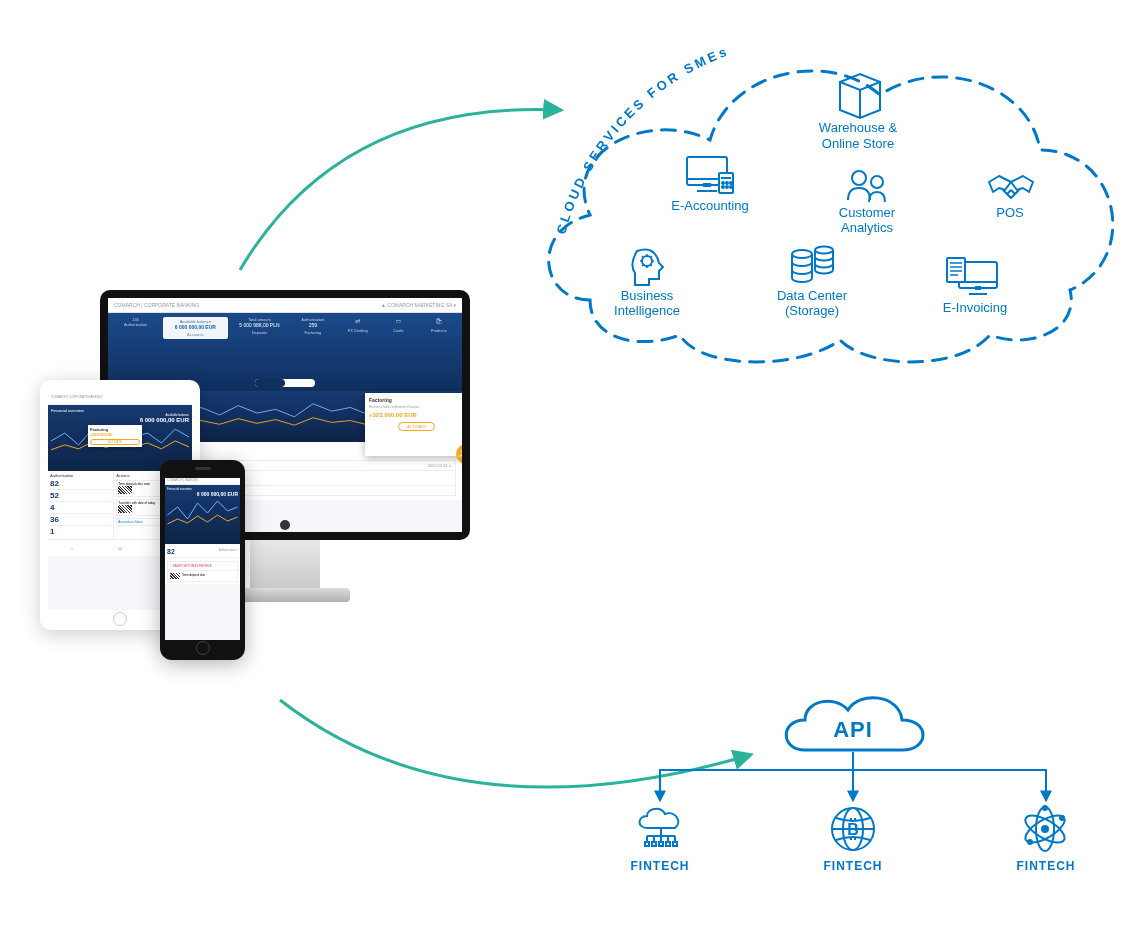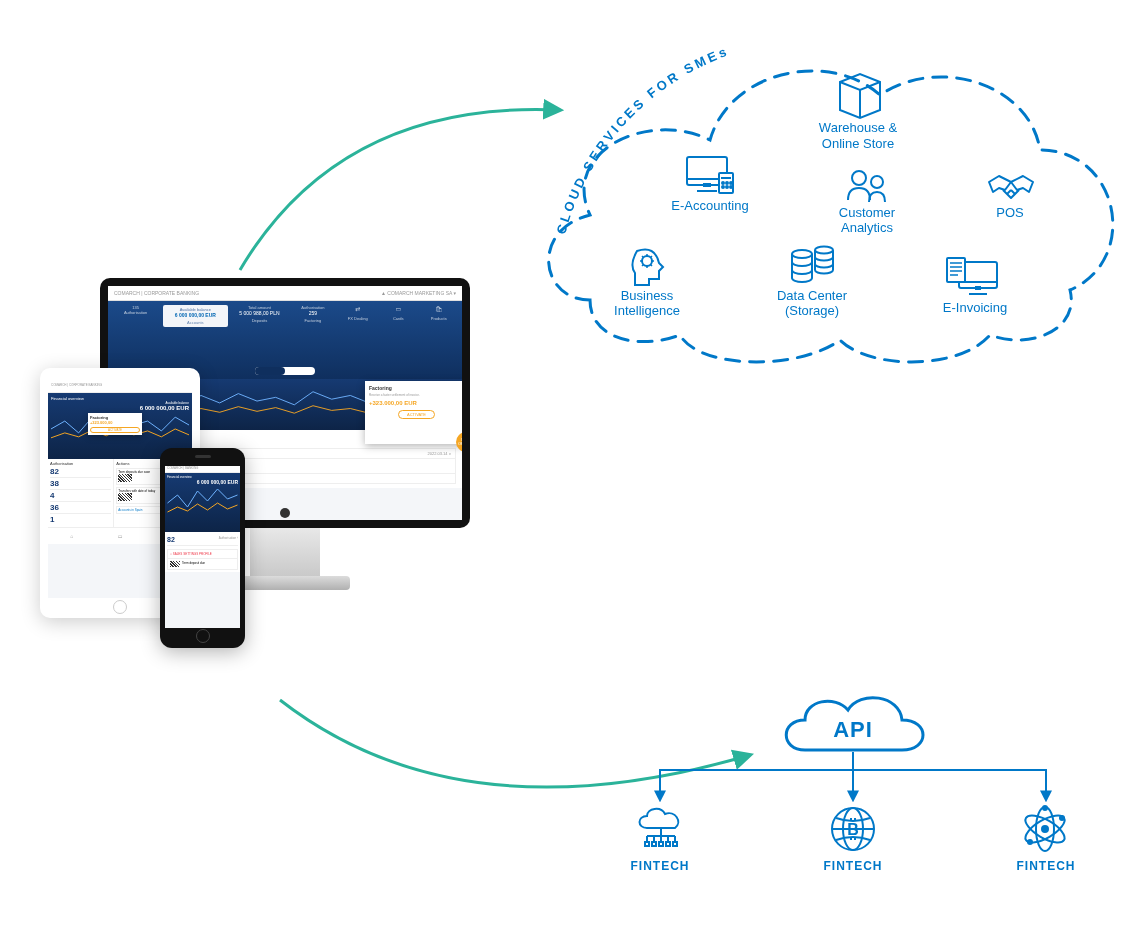--- a/index.html
+++ b/index.html
@@ -14,21 +14,21 @@
   }
   svg.abs { position: absolute; top: 0; left: 0; }
   .label { font-size: 13px; fill: #0078c8; text-anchor: middle; font-family: "Segoe UI", Arial, sans-serif; }
   .fintech-label { font-size: 12px; fill: #0078c8; text-anchor: middle; letter-spacing: 1px; font-weight: 600; }
   .api-label { font-size: 22px; fill: #0078c8; text-anchor: middle; font-weight: 600; letter-spacing: 1px; }
   .curved { font-size: 13px; fill: #0078c8; letter-spacing: 3px; font-weight: 600; }
 </style>
 </head>
 <body>
 
-<div style="position:absolute; left:40px; top:278px; width:430px; height:390px;">
+<div style="position:absolute; left:40px; top:290px; width:430px; height:390px;">
 
   <div style="position:absolute; right:0; top:0; width:370px; height:330px;">
 
     <div style="position:absolute; inset:0; height:250px; background:#111; border-radius:10px; padding:8px; box-sizing:border-box;">
 
       <div style="width:100%; height:100%; background:#f4f6f9; overflow:hidden; font-size:5px; color:#333;">
 
         <div style="background:#fff; height:14px; border-bottom:1px solid #e0e0e0; display:flex; align-items:center; padding:0 6px; justify-content:space-between;">
           <span style="color:#999; font-size:5px;">COMARCH | CORPORATE BANKING</span>
           <span style="color:#999; font-size:5px;">▲ COMARCH MARKETING SA ▾</span>
@@ -132,21 +132,21 @@
         <div style="position:absolute; left:40px; top:20px; width:50px; background:#fff; color:#333; padding:2px; box-shadow:0 2px 6px rgba(0,0,0,.3);">
           <div style="font-size:4px; font-weight:bold;">Factoring</div>
           <div style="color:#f5a623; font-size:4px; font-weight:bold;">+323.000,00</div>
           <div style="border:1px solid #f5a623; color:#f5a623; border-radius:6px; font-size:3px; text-align:center; margin-top:2px;">ACTIVATE</div>
         </div>
       </div>
       <div style="display:flex; background:#fff;">
         <div style="flex:1; padding:2px; border-right:1px solid #eee;">
           <div style="font-size:4px; color:#333;">Authorisation</div>
           <div style="font-size:8px; color:#163a72; font-weight:bold; border-bottom:1px solid #eee; padding:1px 0;">82</div>
-          <div style="font-size:8px; color:#163a72; font-weight:bold; border-bottom:1px solid #eee; padding:1px 0;">38</div>
+          <div style="font-size:8px; color:#163a72; font-weight:bold; border-bottom:1px solid #eee; padding:1px 0;">52</div>
           <div style="font-size:8px; color:#163a72; font-weight:bold; border-bottom:1px solid #eee; padding:1px 0;">4</div>
           <div style="font-size:8px; color:#163a72; font-weight:bold; border-bottom:1px solid #eee; padding:1px 0;">36</div>
           <div style="font-size:8px; color:#163a72; font-weight:bold; padding:1px 0;">1</div>
         </div>
         <div style="flex:1.2; padding:2px;">
           <div style="font-size:4px; color:#333;">Actions</div>
           <div style="border:1px solid #eee; padding:1px; margin-top:2px; font-size:3px;">Term deposits due soon<br>
             <div style="width:14px;height:8px;background:repeating-linear-gradient(45deg,#333,#333 1px,#fff 1px,#fff 2px); display:inline-block;"></div>
           </div>
           <div style="border:1px solid #eee; padding:1px; margin-top:2px; font-size:3px;">Transfers with date of today<br>

